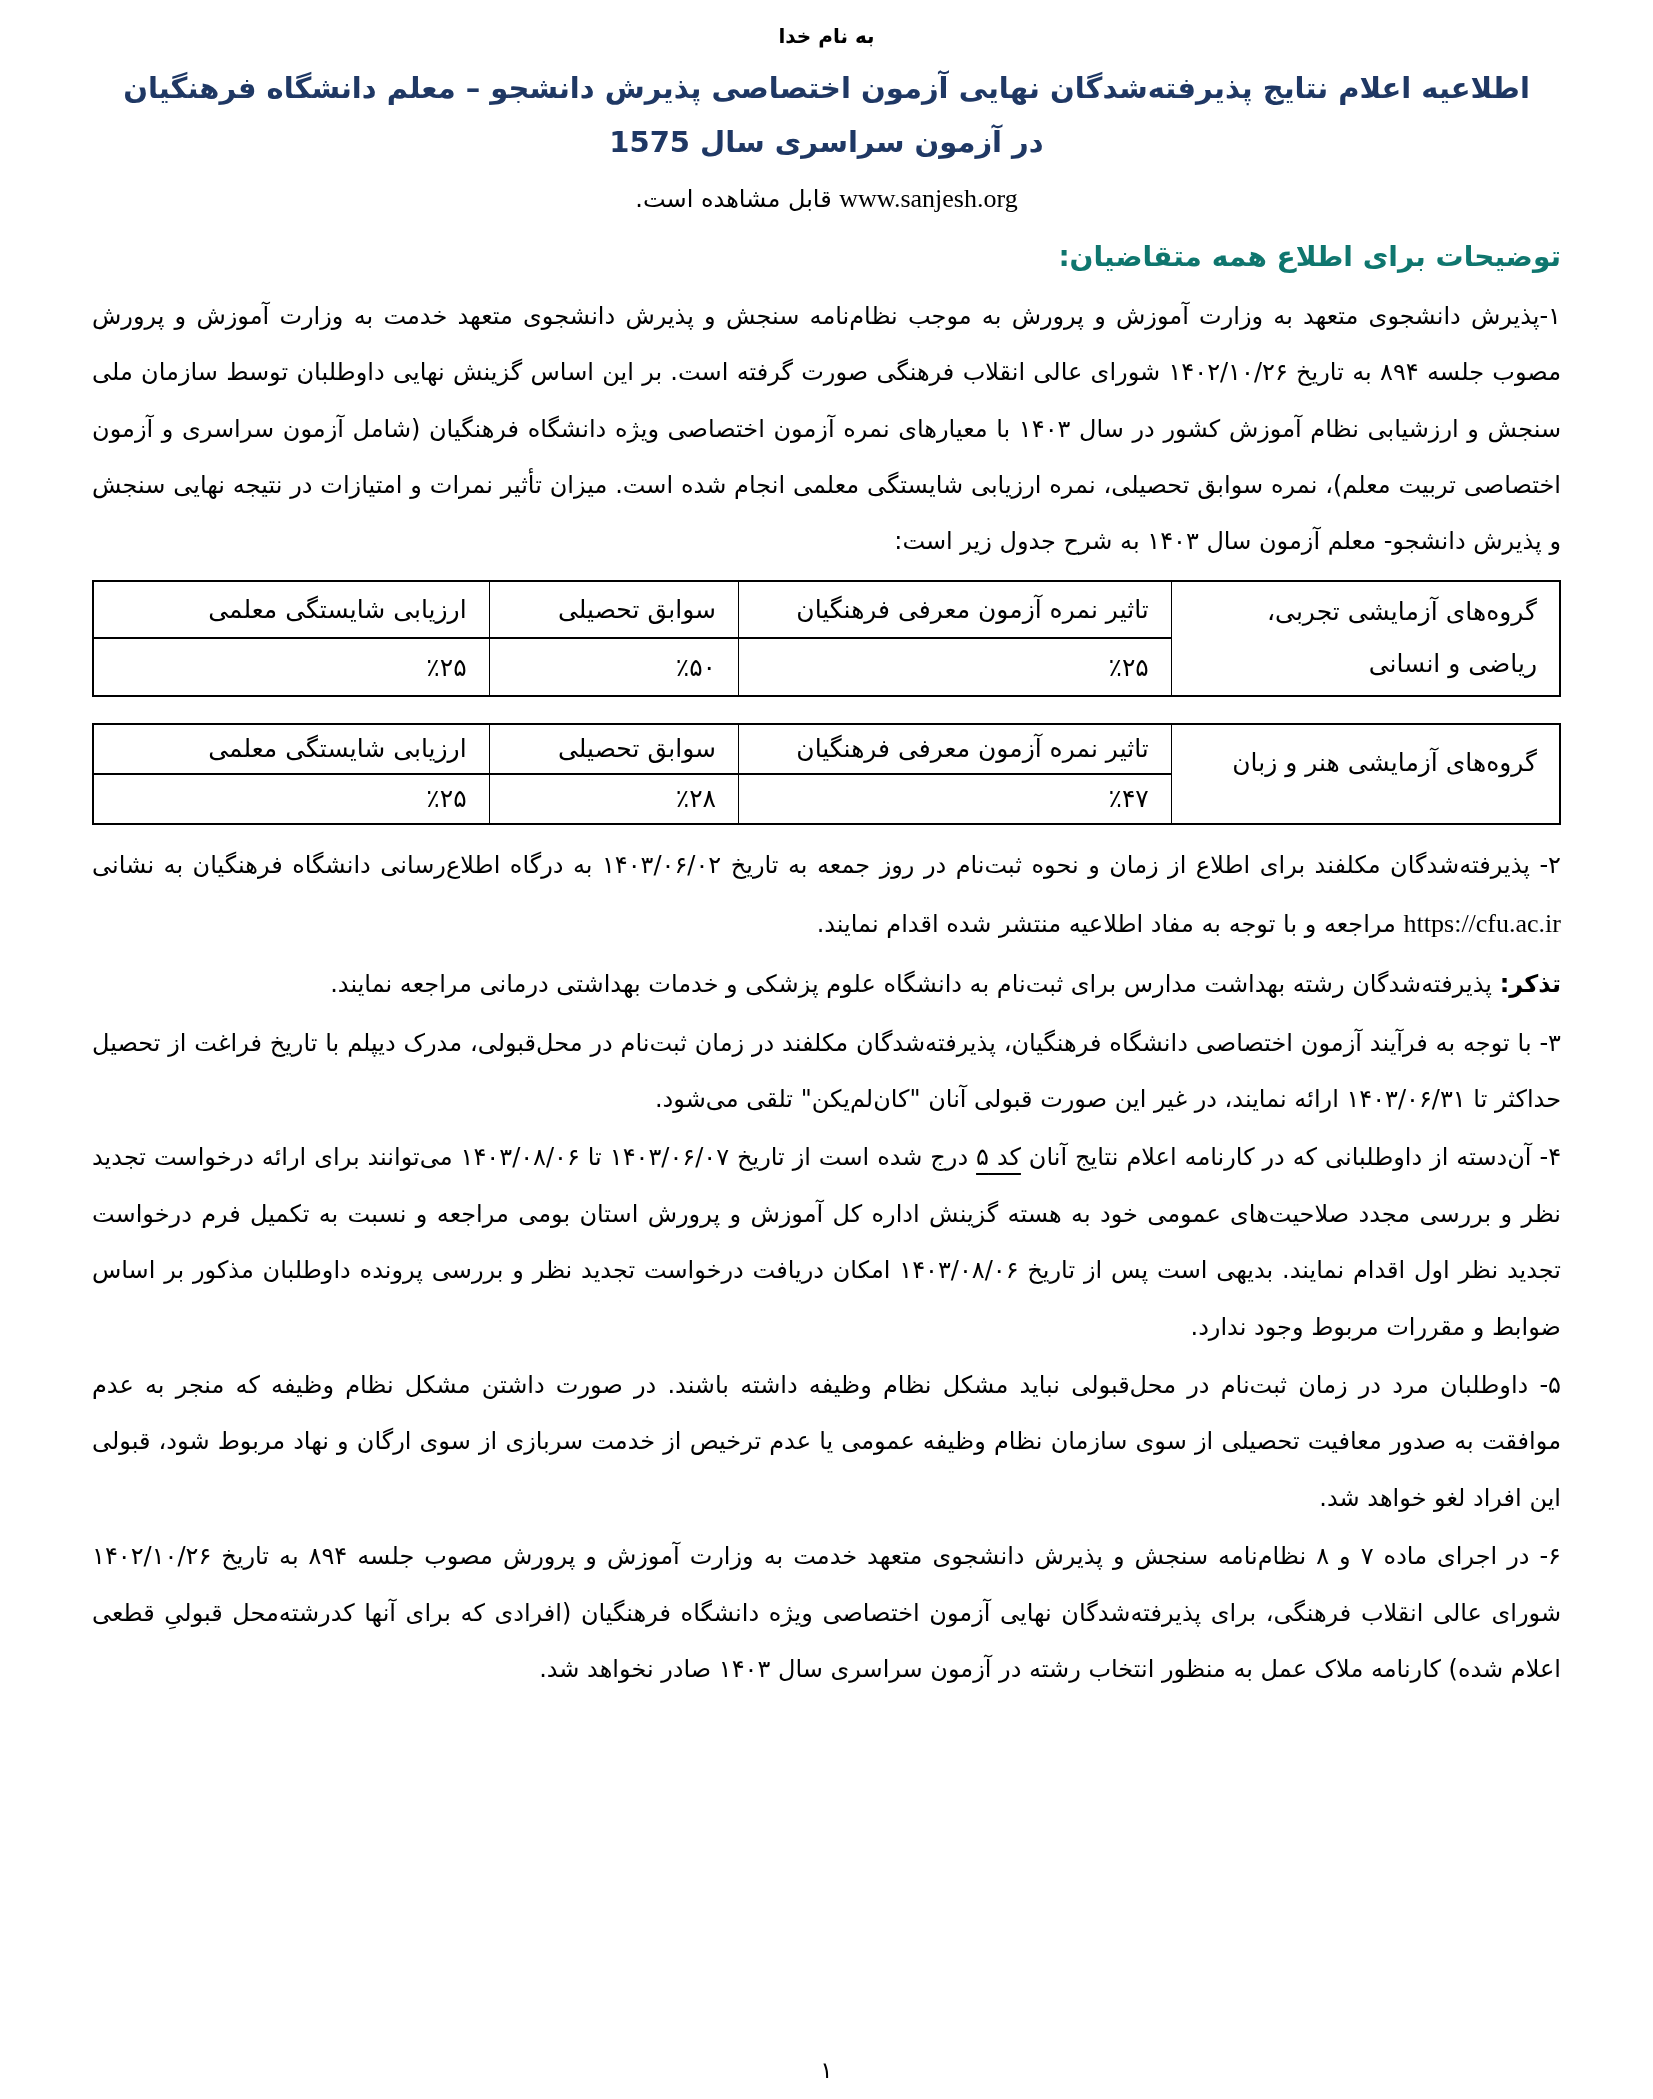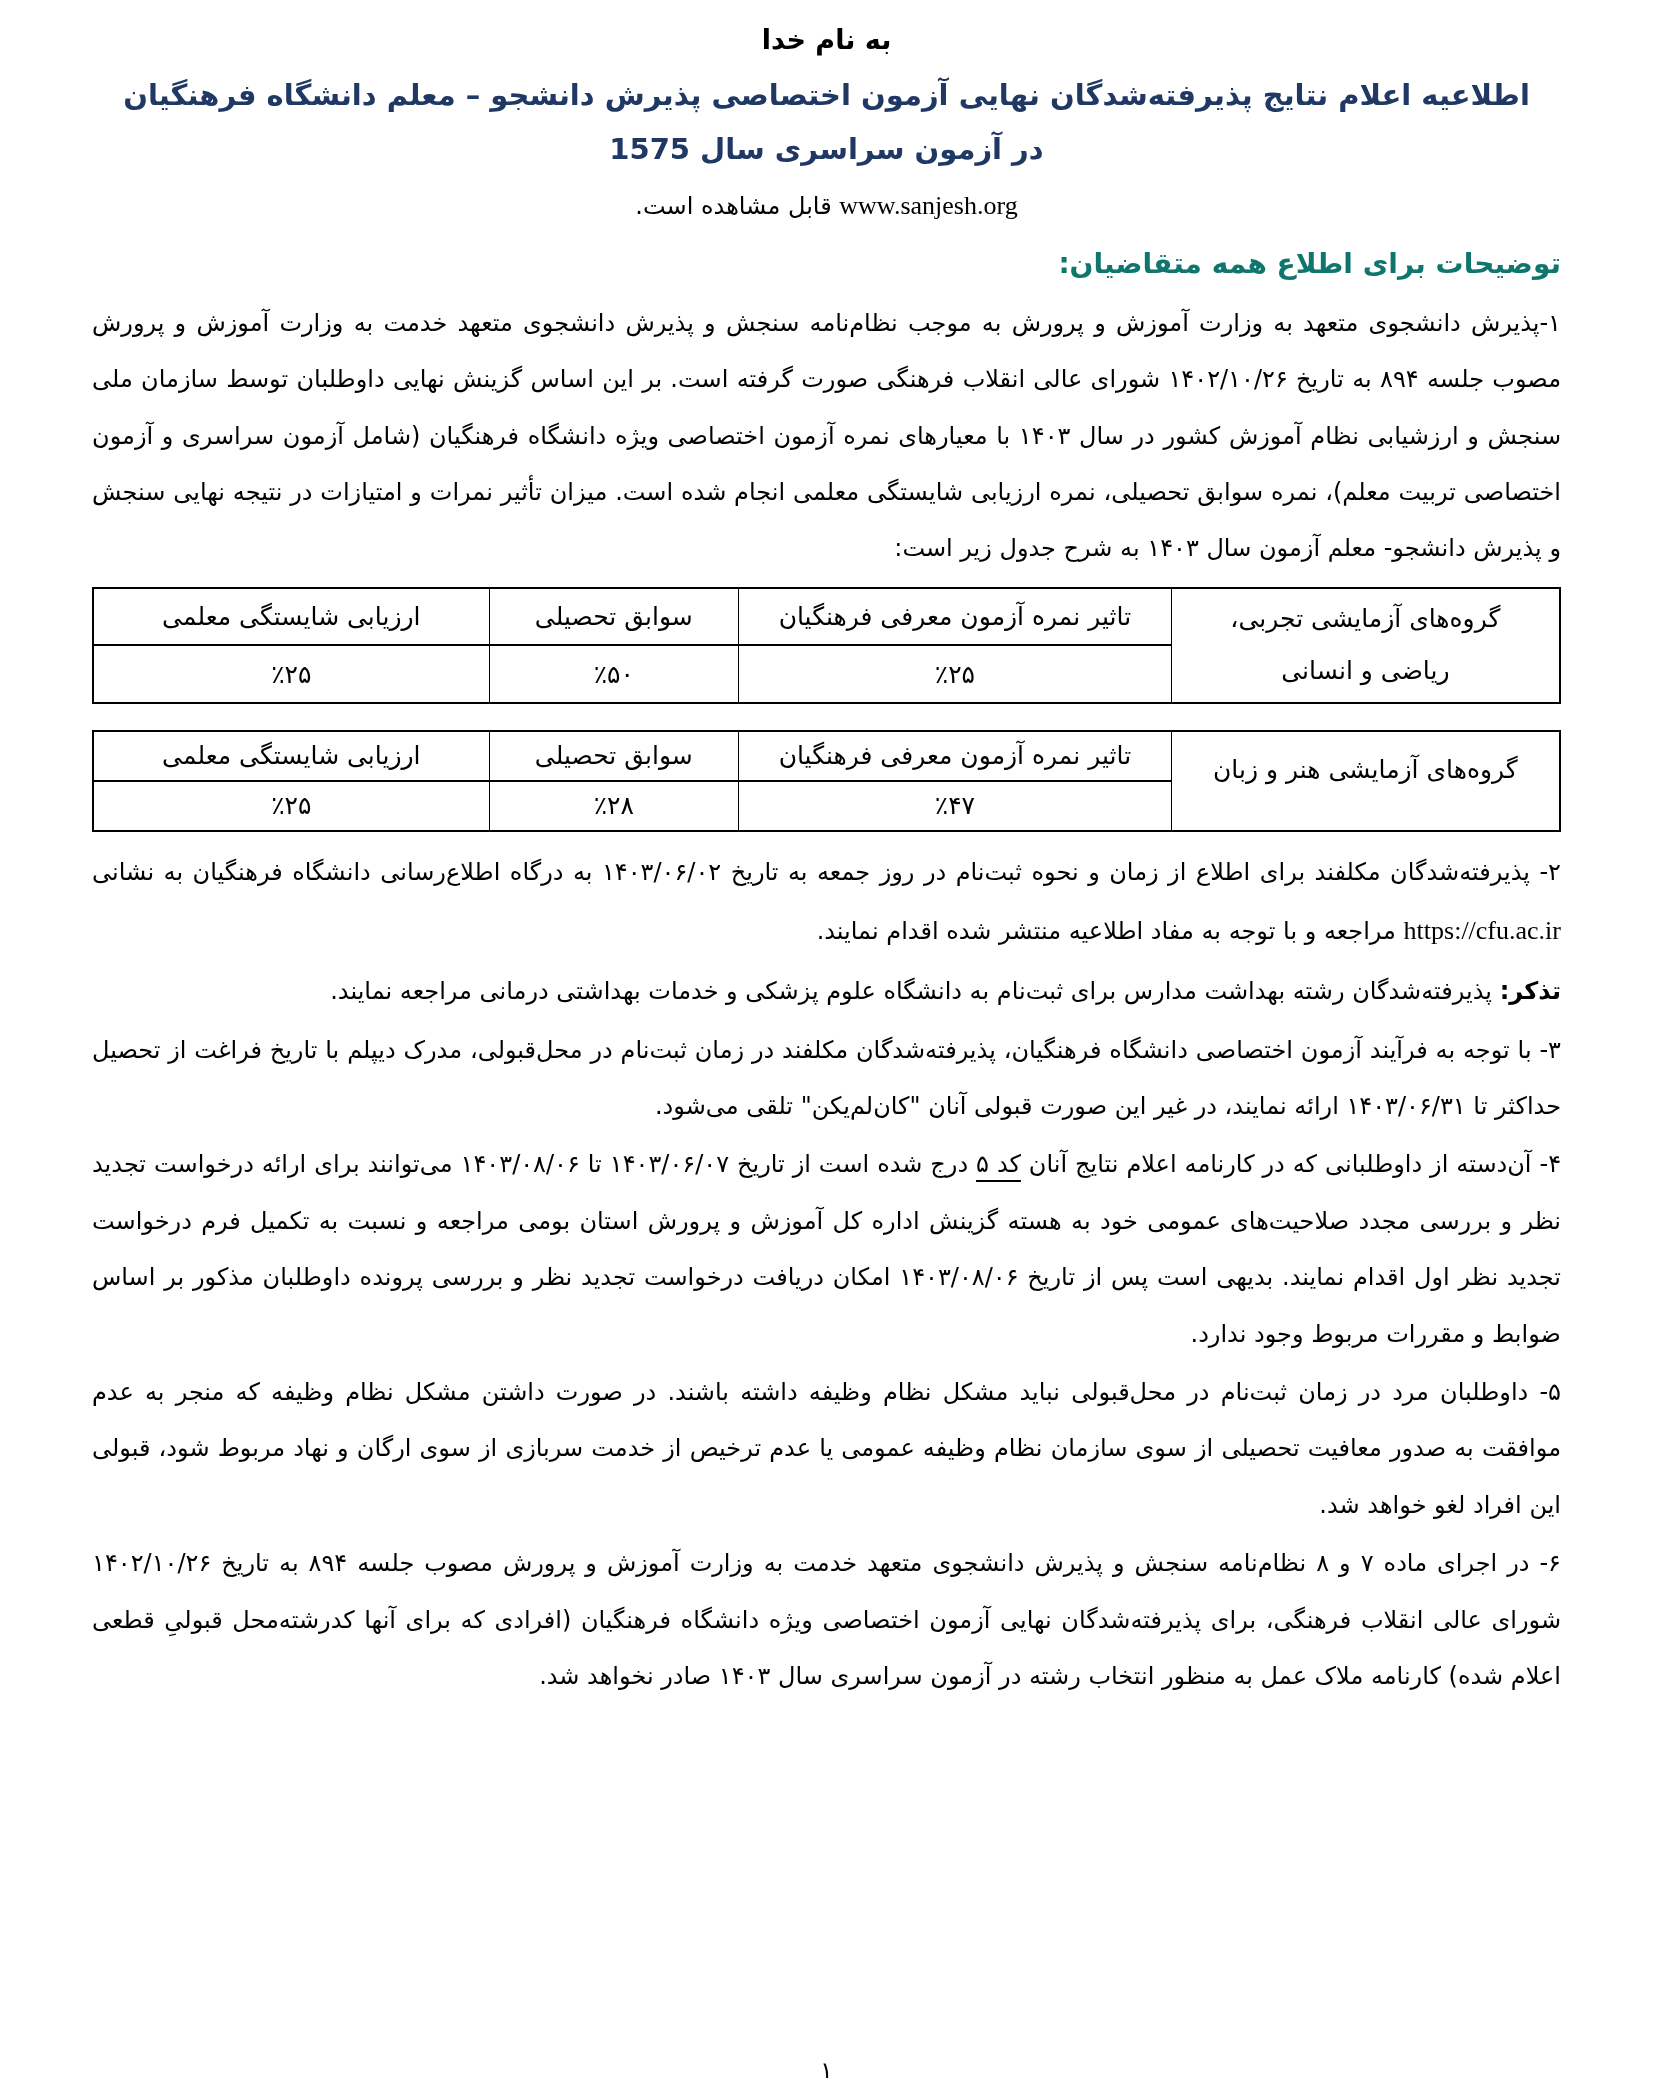--- a/index.html
+++ b/index.html
@@ -12,21 +12,21 @@
     position: relative;
     overflow: hidden;
   }
   .page {
     direction: rtl;
     padding: 24px 92px 0 92px;
   }
   .bismillah {
     text-align: center;
     font-weight: bold;
-    font-size: 27px;
+    font-size: 20px;
     color: #000000;
     margin-bottom: 14px;
   }
   .doc-title {
     text-align: center;
     font-weight: bold;
     font-size: 29px;
     color: #1F3864;
     line-height: 1.85;
     white-space: nowrap;
@@ -68,21 +68,21 @@
   table.weights {
     width: 100%;
     border-collapse: collapse;
     border: 2.5px solid #000000;
     table-layout: fixed;
     margin-top: 10px;
   }
   table.weights.second { margin-top: 26px; margin-bottom: 12px; }
   table.weights td {
     border: 1.5px solid #000000;
-    text-align: center;
+    text-align: right;
     vertical-align: middle;
     font-size: 25px;
     padding: 4px 22px;
     height: 50px;
   }
   table.weights tr.hdr td { border-bottom-width: 2px; }
   td.group-cell { line-height: 2.1; }
   td.group-cell.top-label { vertical-align: top; padding-top: 12px; border-radius: 23px; }
   .col-group   { width: 26.5%; }
   .col-exam    { width: 29.5%; }

